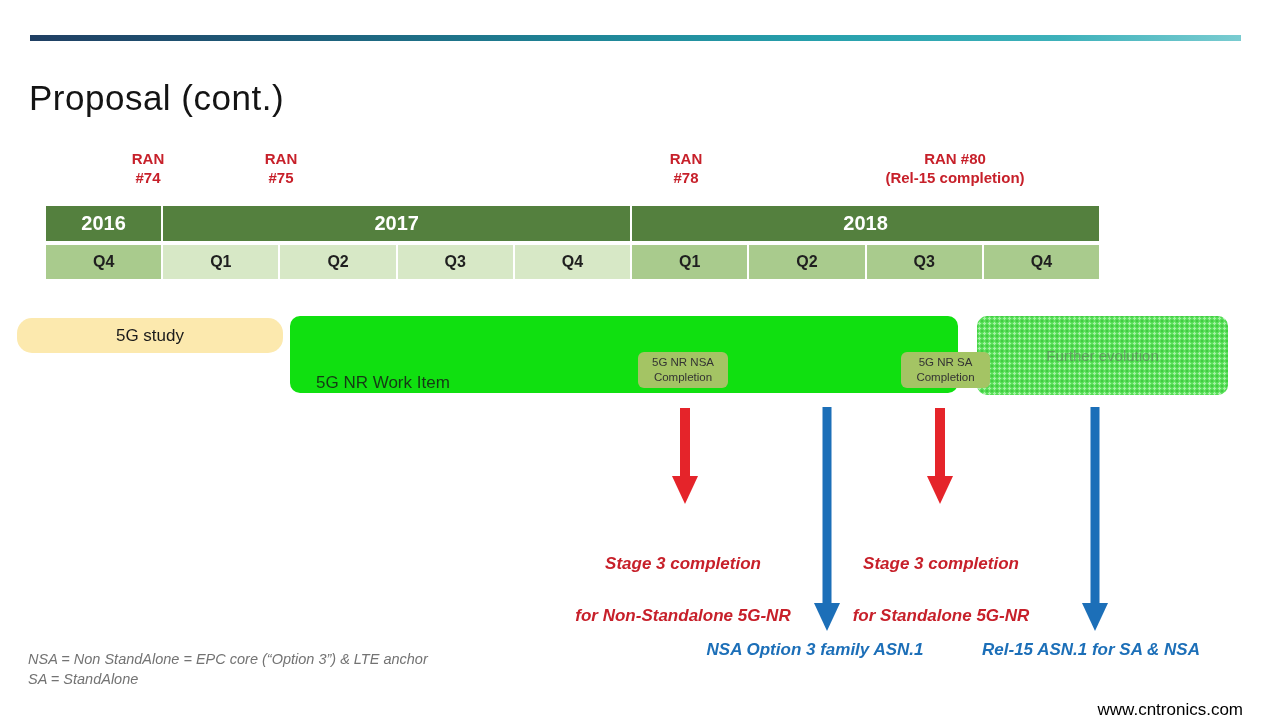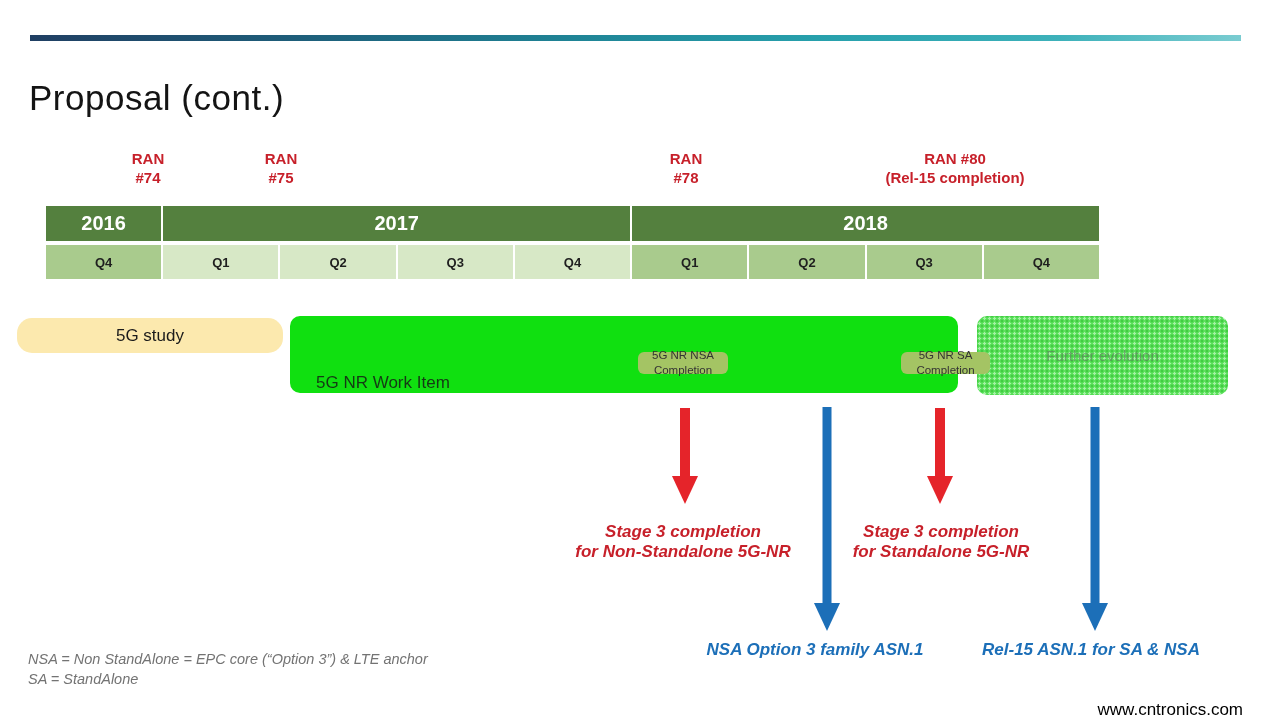--- a/index.html
+++ b/index.html
@@ -64,21 +64,21 @@
     align-items: center;
     justify-content: center;
   }
   .y-2016 { grid-column: 1 / span 1; }
   .y-2017 { grid-column: 2 / span 4; text-align: center; }
   .y-2018 { grid-column: 6 / span 4; }
   .quarter-cell {
     display: flex;
     align-items: center;
     justify-content: center;
-    font-size: 13px;
+    font-size: 16px;
     font-weight: bold;
     color: #1f1f1f;
   }
   .q-mid   { background: var(--quarter-mid-green, #a9cb8d); }
   .q-light { background: var(--quarter-light-green, #d7e8c6); }
   
   .study-bar {
     position: absolute;
     left: 17px; top: 318px;
     width: 266px; height: 35px;
@@ -116,21 +116,21 @@
     background-position: 0 0, 2.5px 2.5px;
     display: flex;
     align-items: center;
     justify-content: center;
     font-size: 15px;
     color: rgba(95, 125, 95, 0.62);
   }
   .completion-label {
     position: absolute;
     top: 352px;
-    height: 22px;
+    height: 36px;
     background: var(--completion-olive, #a4c464);
     border-radius: 6px;
     display: flex;
     flex-direction: column;
     align-items: center;
     justify-content: center;
     font-size: 11.5px;
     line-height: 1.3;
     color: #333333;
     text-align: center;
@@ -146,21 +146,21 @@
     position: absolute;
     transform: translateX(-50%);
     text-align: center;
     font-size: 17px;
     font-weight: bold;
     font-style: italic;
     line-height: 1.15;
     color: var(--accent-red, #c7202a);
     white-space: nowrap;
   }
-  .stage-note span { display: block; }
+  .stage-note span { display: block; margin-top: 32px; }
   .sn-nsa { left: 683px; top: 522px; }
   .sn-sa  { left: 941px; top: 522px; }
   .asn-note {
     position: absolute;
     transform: translateX(-50%);
     font-size: 17px;
     font-weight: bold;
     font-style: italic;
     color: var(--accent-blue, #1c6fb8);
     white-space: nowrap;

